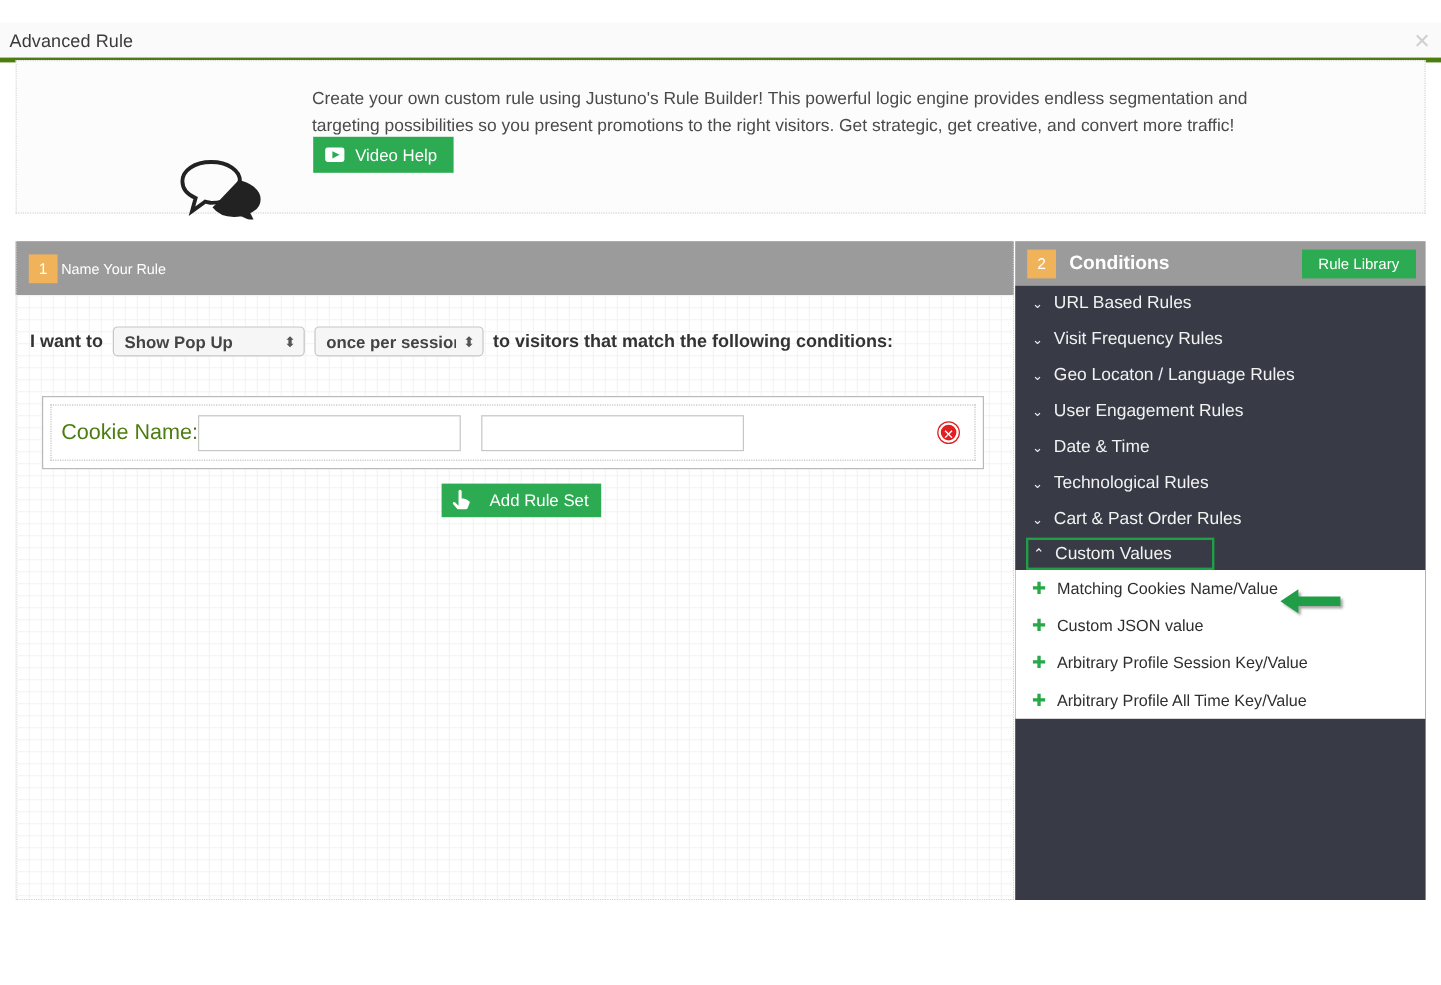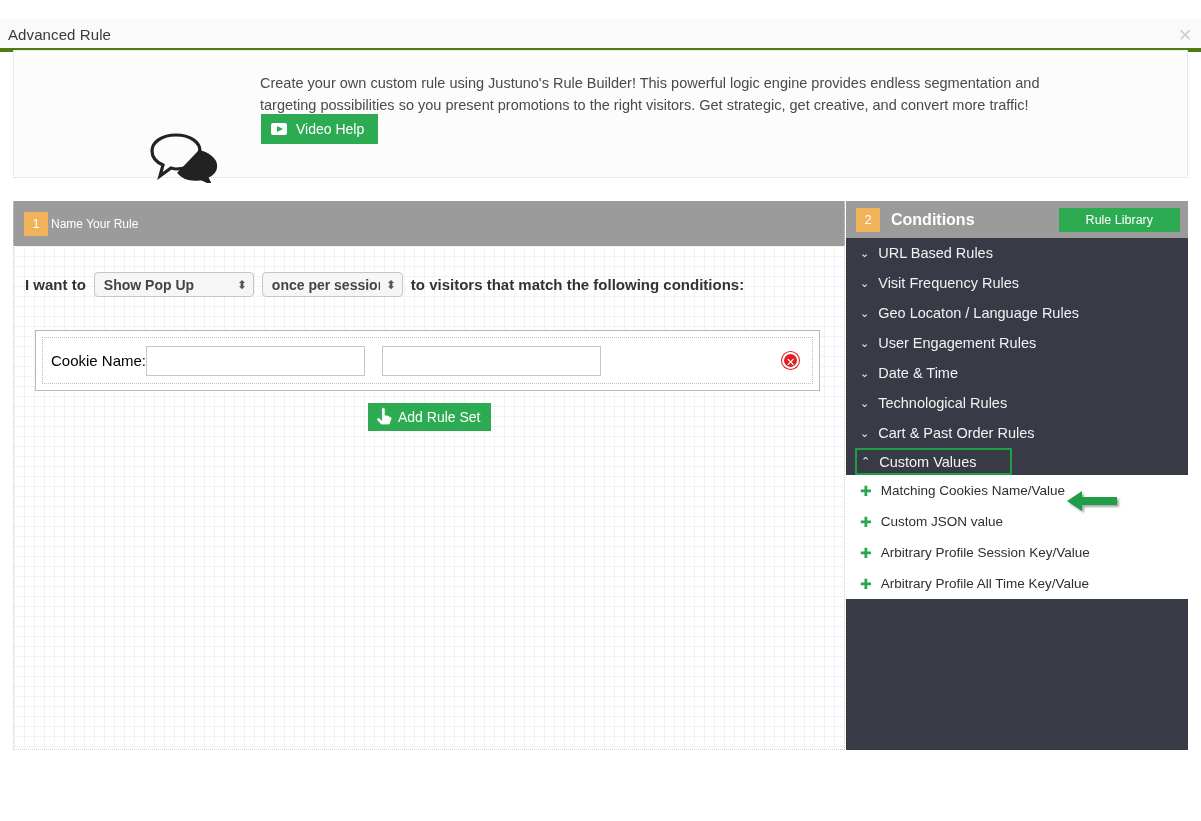--- a/index.html
+++ b/index.html
@@ -116,21 +116,21 @@
 
   .ruleset {
     position: absolute; left: 21px; top: 84px;
     width: 785px; height: 61px; border: 1px solid #b9b9b9; background: #fff;
   }
   .ruleset-inner {
     position: absolute; left: 6px; top: 6px; right: 6px; bottom: 6px;
     border: 1px dotted #bfbfbf;
     display: flex; align-items: center; padding: 0 8px;
   }
-  .cookie-label { font-size: 15px; color: #000000; margin-right: 0; white-space: nowrap; }
+  .cookie-label { font-size: 18px; color: #4d7c0f; margin-right: 0; white-space: nowrap; }
   .txt-in {
     height: 30px; border: 1px solid #c6c6c6; background: #fff;
     font-size: 14px; padding: 0 6px; font-family: "Liberation Sans", sans-serif;
   }
   .in-name { width: 219px; }
   .in-val  { width: 219px; margin-left: 17px; }
   .op-wrap {
     margin-left: 17px; border: 2px solid #1f9d47; padding: 2px; display: inline-block;
     position: relative; background: #fff;
   }
@@ -151,34 +151,34 @@
     margin-left: auto; width: 17px; height: 17px; border-radius: 50%;
     background: #e02020; color: #fff; font-size: 11px; line-height: 17px;
     text-align: center; cursor: pointer; border: 2px solid #fff;
     box-shadow: 0 0 0 1px #e02020; flex: none; margin-right: 5px;
     font-family: "DejaVu Sans", sans-serif;
   }
   .addset {
     position: absolute; left: 354px; top: 157px;
     height: 28px; padding: 0 10px 0 6px; background: #2cab52;
     border: none; color: #fff; font-size: 14px; cursor: pointer;
-    display: flex; align-items: center; gap: 4px;
+    display: flex; align-items: center; gap: 14px;
     font-family: "Liberation Sans", sans-serif;
   }
 
   
   .cond-head {
     position: absolute; left: 846px; top: 201px;
     width: 342px; height: 37px; background: #9b9b9b;
     display: flex; align-items: center; padding: 0 8px 0 10px;
   }
   .cond-title { color: #fff; font-size: 16px; font-weight: bold; margin-left: 11px; }
   .rule-lib {
     margin-left: auto; background: #2cab52; color: #fff; border: none;
-    font-size: 12.5px; padding: 5px 27px; cursor: pointer;
+    font-size: 12.5px; padding: 5px 14px; cursor: pointer;
     font-family: "Liberation Sans", sans-serif;
   }
   .cond-body {
     position: absolute; left: 846px; top: 238px;
     width: 342px; height: 512px; background: #383b45; overflow: hidden;
   }
   .cond-group {
     height: 30px; display: flex; align-items: center;
     color: #f2f2f2; font-size: 14.5px; padding-left: 14px; cursor: pointer;
   }

